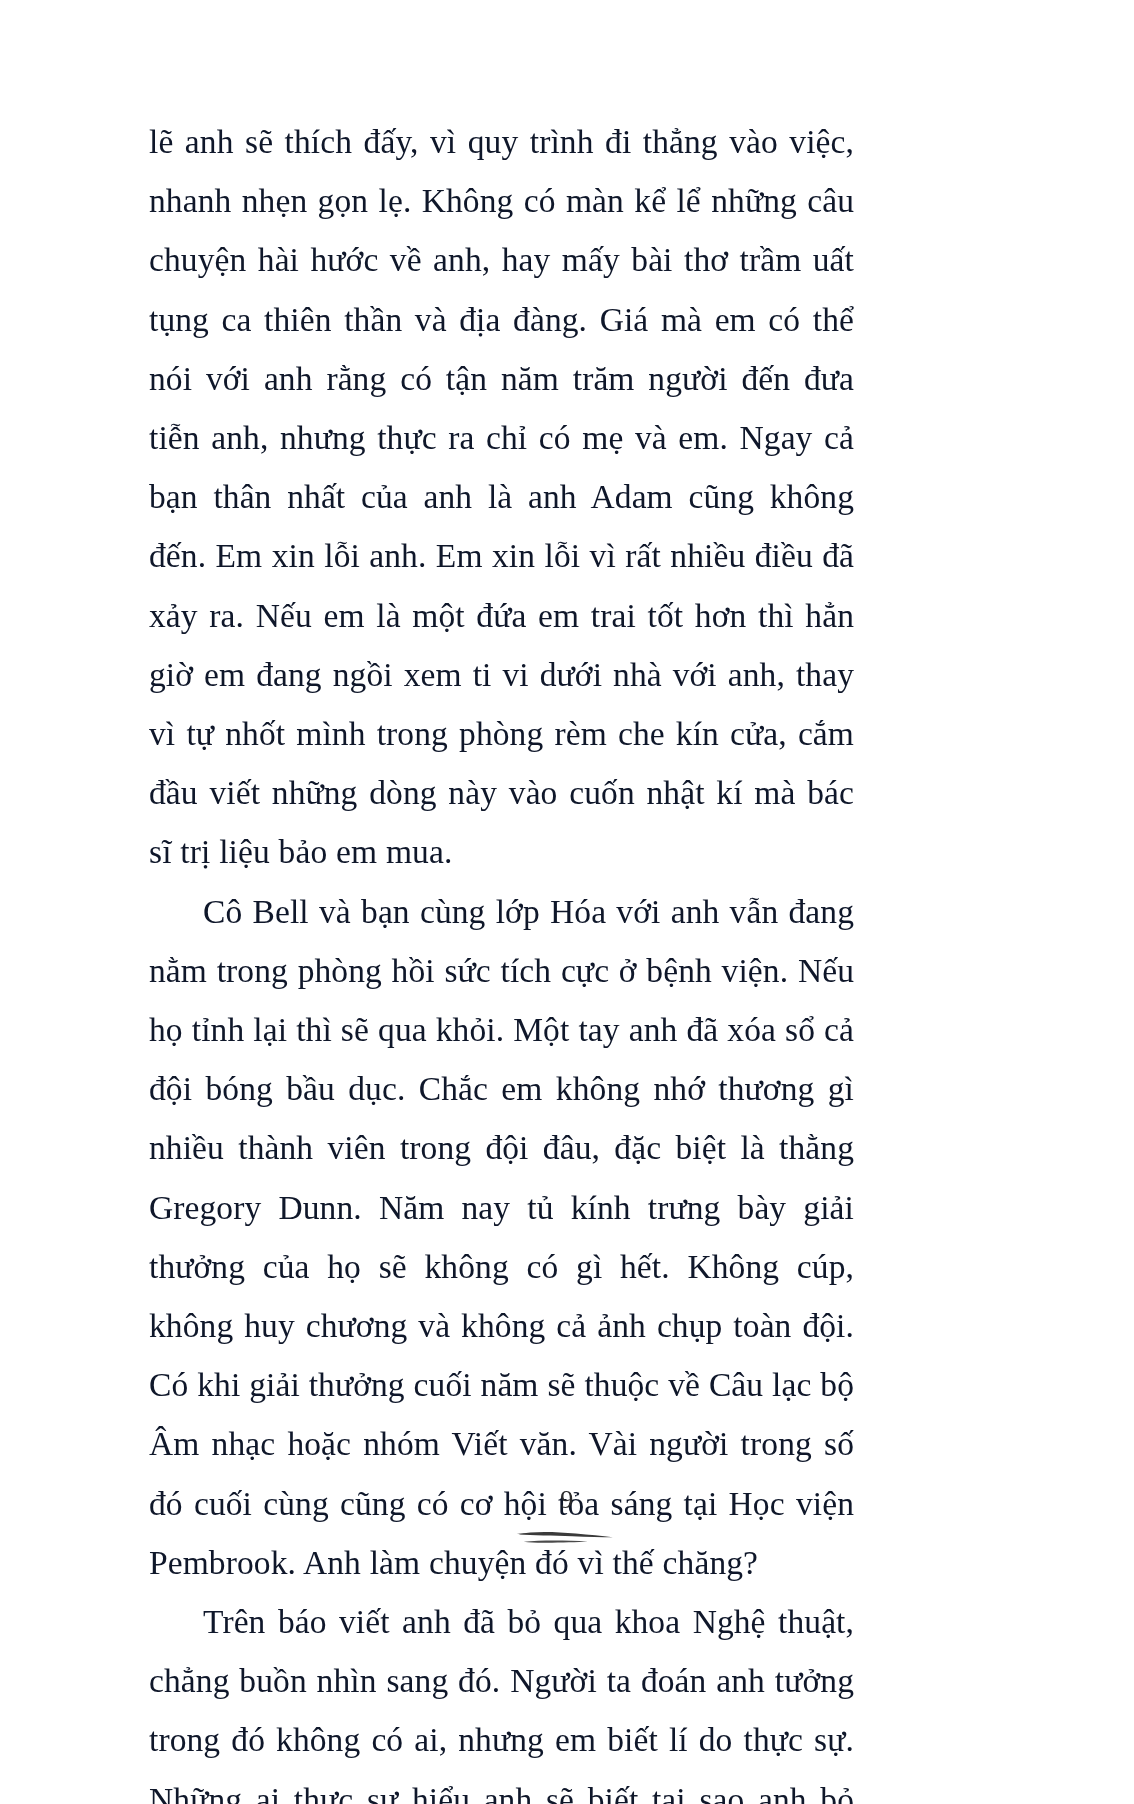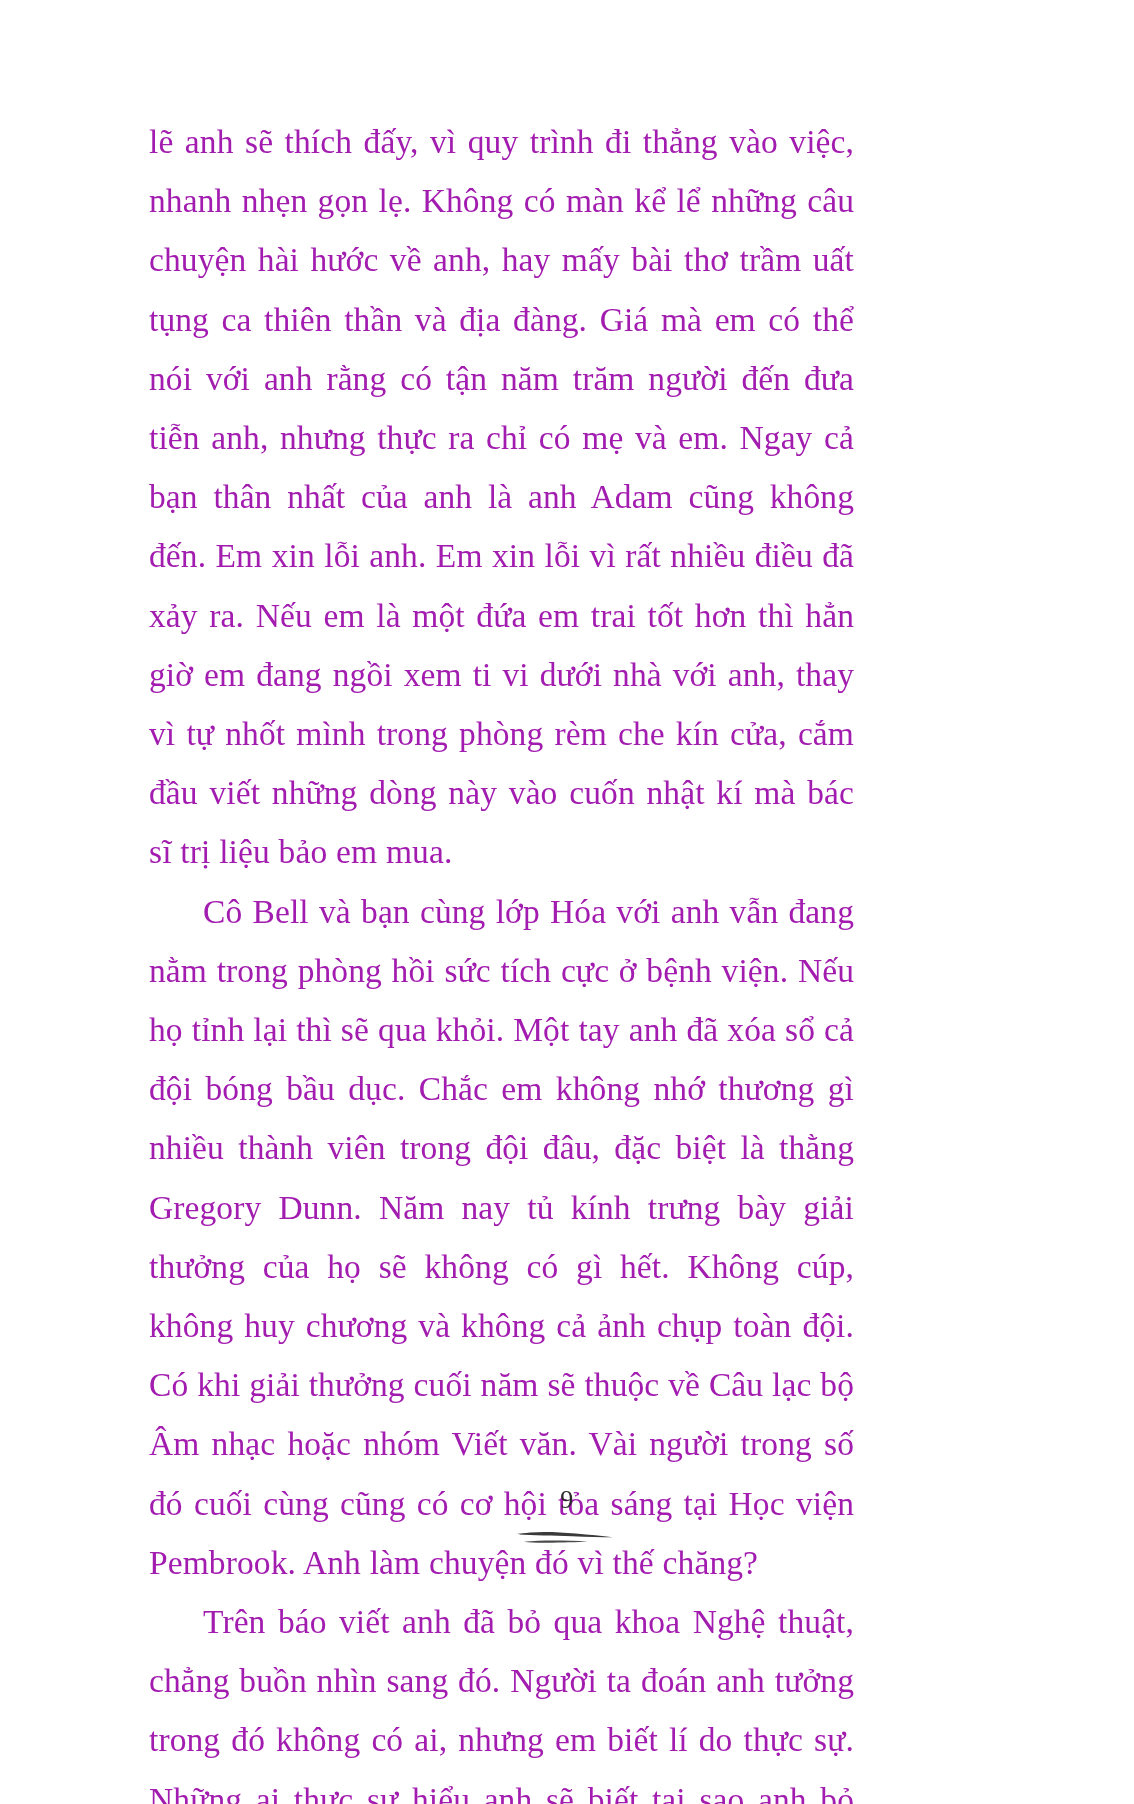--- a/index.html
+++ b/index.html
@@ -19,21 +19,21 @@
     position: absolute;
     left: 149px;
     top: 112px;
     width: 705px;
   }
   .para {
     margin: 0;
     font-family: "Liberation Serif", "DejaVu Serif", serif;
     font-size: 33.5px;
     line-height: 59.2px;
-    color: #a21caf;
+    color: #0f172a;
     text-align: justify;
     text-justify: inter-word;
     letter-spacing: 0.1px;
     word-spacing: 0.3px;
     -webkit-font-smoothing: antialiased;
   }
   .para.indent {
     text-indent: 54px;
   }
   .footer {

